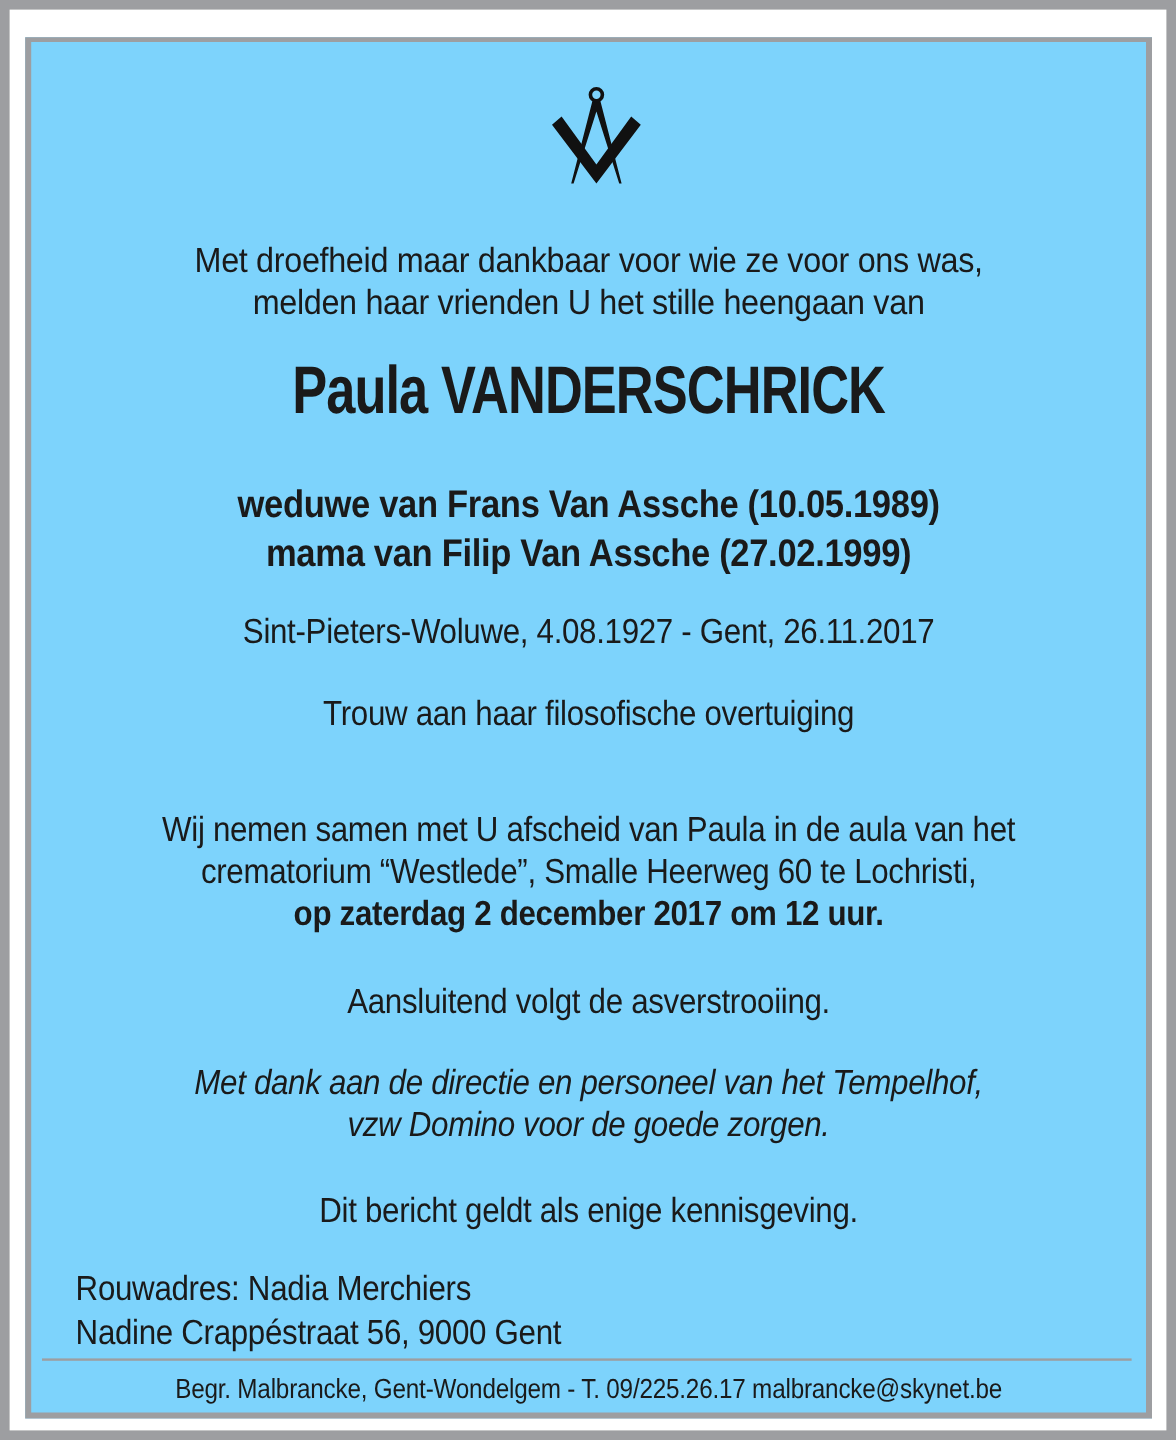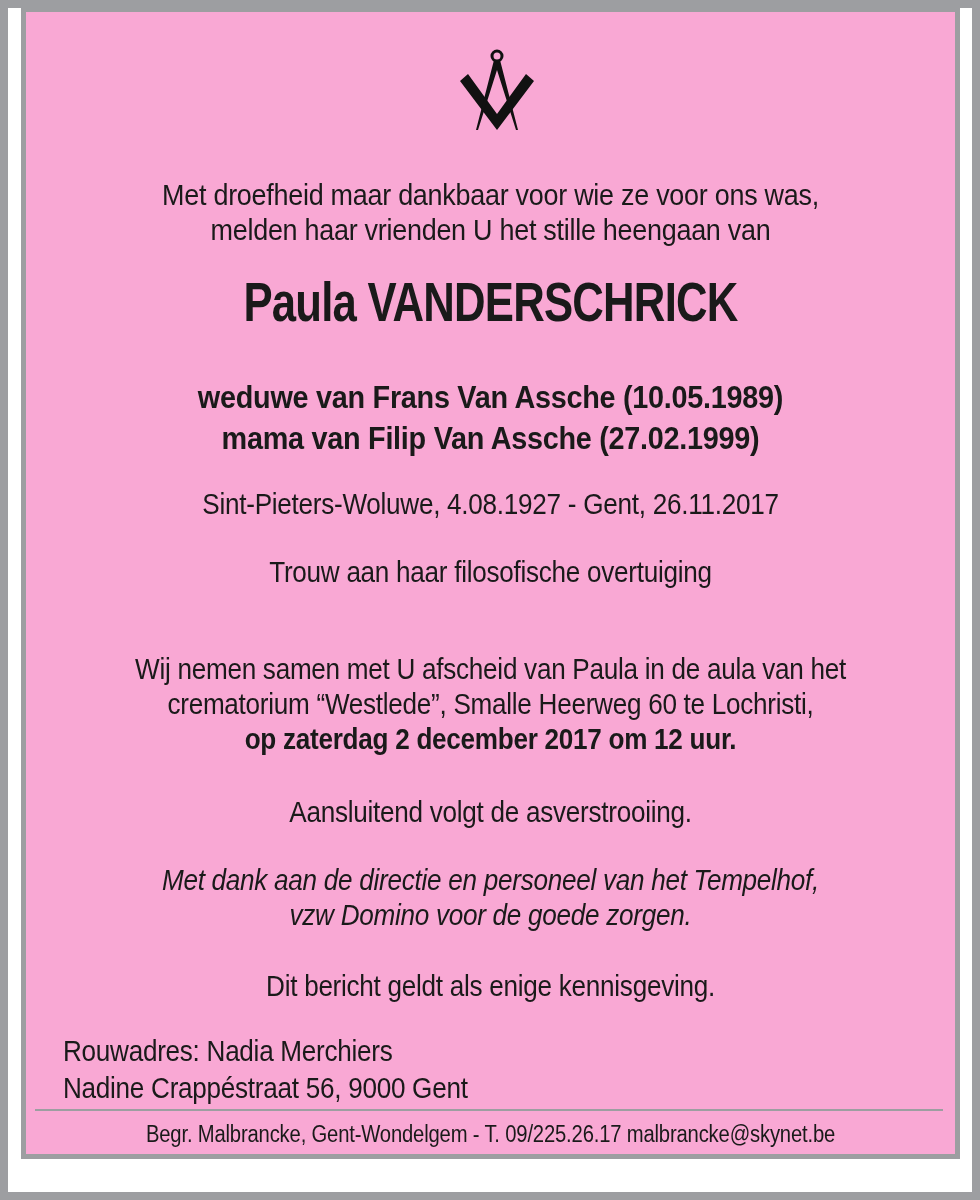--- a/index.html
+++ b/index.html
@@ -1,20 +1,20 @@
 <!DOCTYPE html>
 <html><head>
 <meta charset="utf-8">
 <style>
   html, body { margin:0; padding:0; }
   body { width:980px; height:1200px; background:#9d9ea1; position:relative; overflow:hidden;
          font-family:"Liberation Sans", sans-serif; color:#1a1a1a; }
   .outer-white { position:absolute; left:8px; top:8px; width:964px; height:1184px; background:#ffffff; }
-  .inner-frame { position:absolute; left:21px; top:8px; width:929px; height:1142px;
-                 border:5px solid #9d9ea1; border-top-width:4px; background:#f9a8d4; }
+  .inner-frame { position:absolute; left:21px; top:31px; width:929px; height:1142px;
+                 border:5px solid #9d9ea1; border-top-width:4px; background:#7dd3fc; }
   .c { position:absolute; left:0; right:0; text-align:center; white-space:nowrap; }
   .logo { position:absolute; left:431px; top:36px; width:80px; height:84px; }
   .l1 { font-size:29px; line-height:35px; letter-spacing:-0.3px; transform:scaleX(0.93); }
   .name { font-size:56px; font-weight:bold; letter-spacing:-1px; transform:scaleX(0.78); line-height:60px; }
   .sub { font-size:32px; font-weight:bold; line-height:41px; transform:scaleX(0.9); letter-spacing:-0.3px; }
   .reg { font-size:29px; line-height:35px; transform:scaleX(0.9); letter-spacing:-0.3px; }
   .ital { font-style:italic; }
   .bold { font-weight:bold; }
   .left { position:absolute; left:37px; font-size:29px; line-height:38px; transform-origin:left center; transform:scaleX(0.9); letter-spacing:-0.3px; white-space:nowrap; }
   .sep { position:absolute; left:9px; width:908px; top:1097px; height:2px; background:#9d9ea1; }

